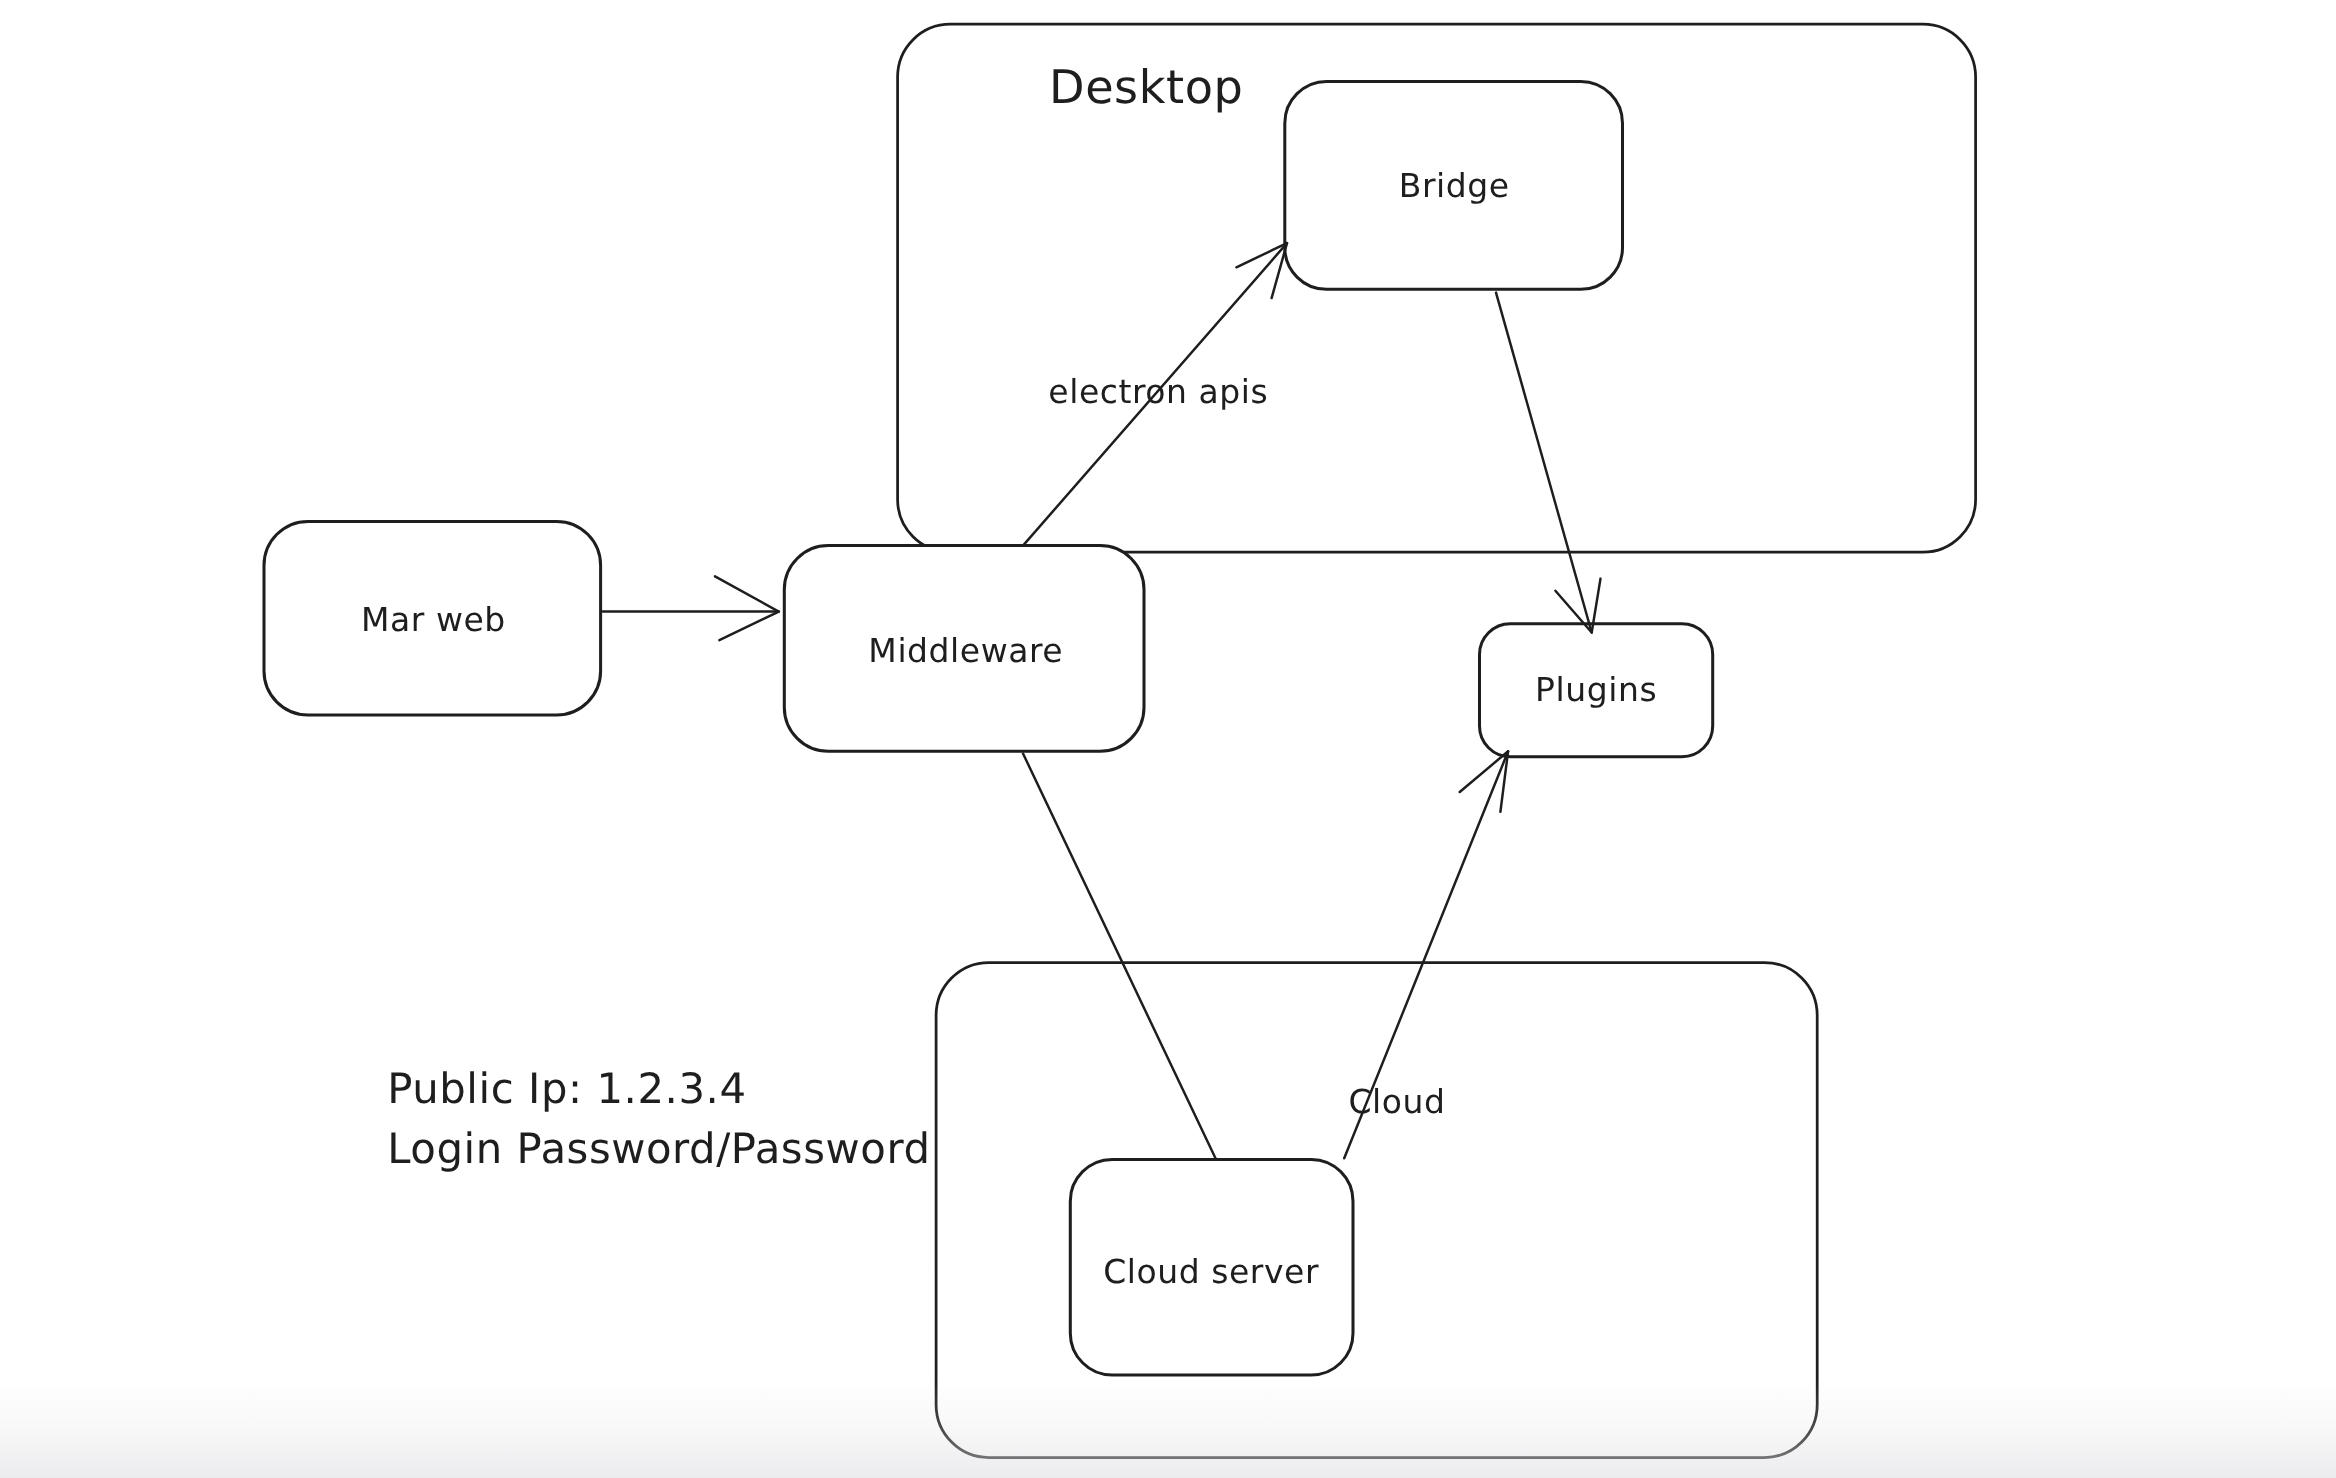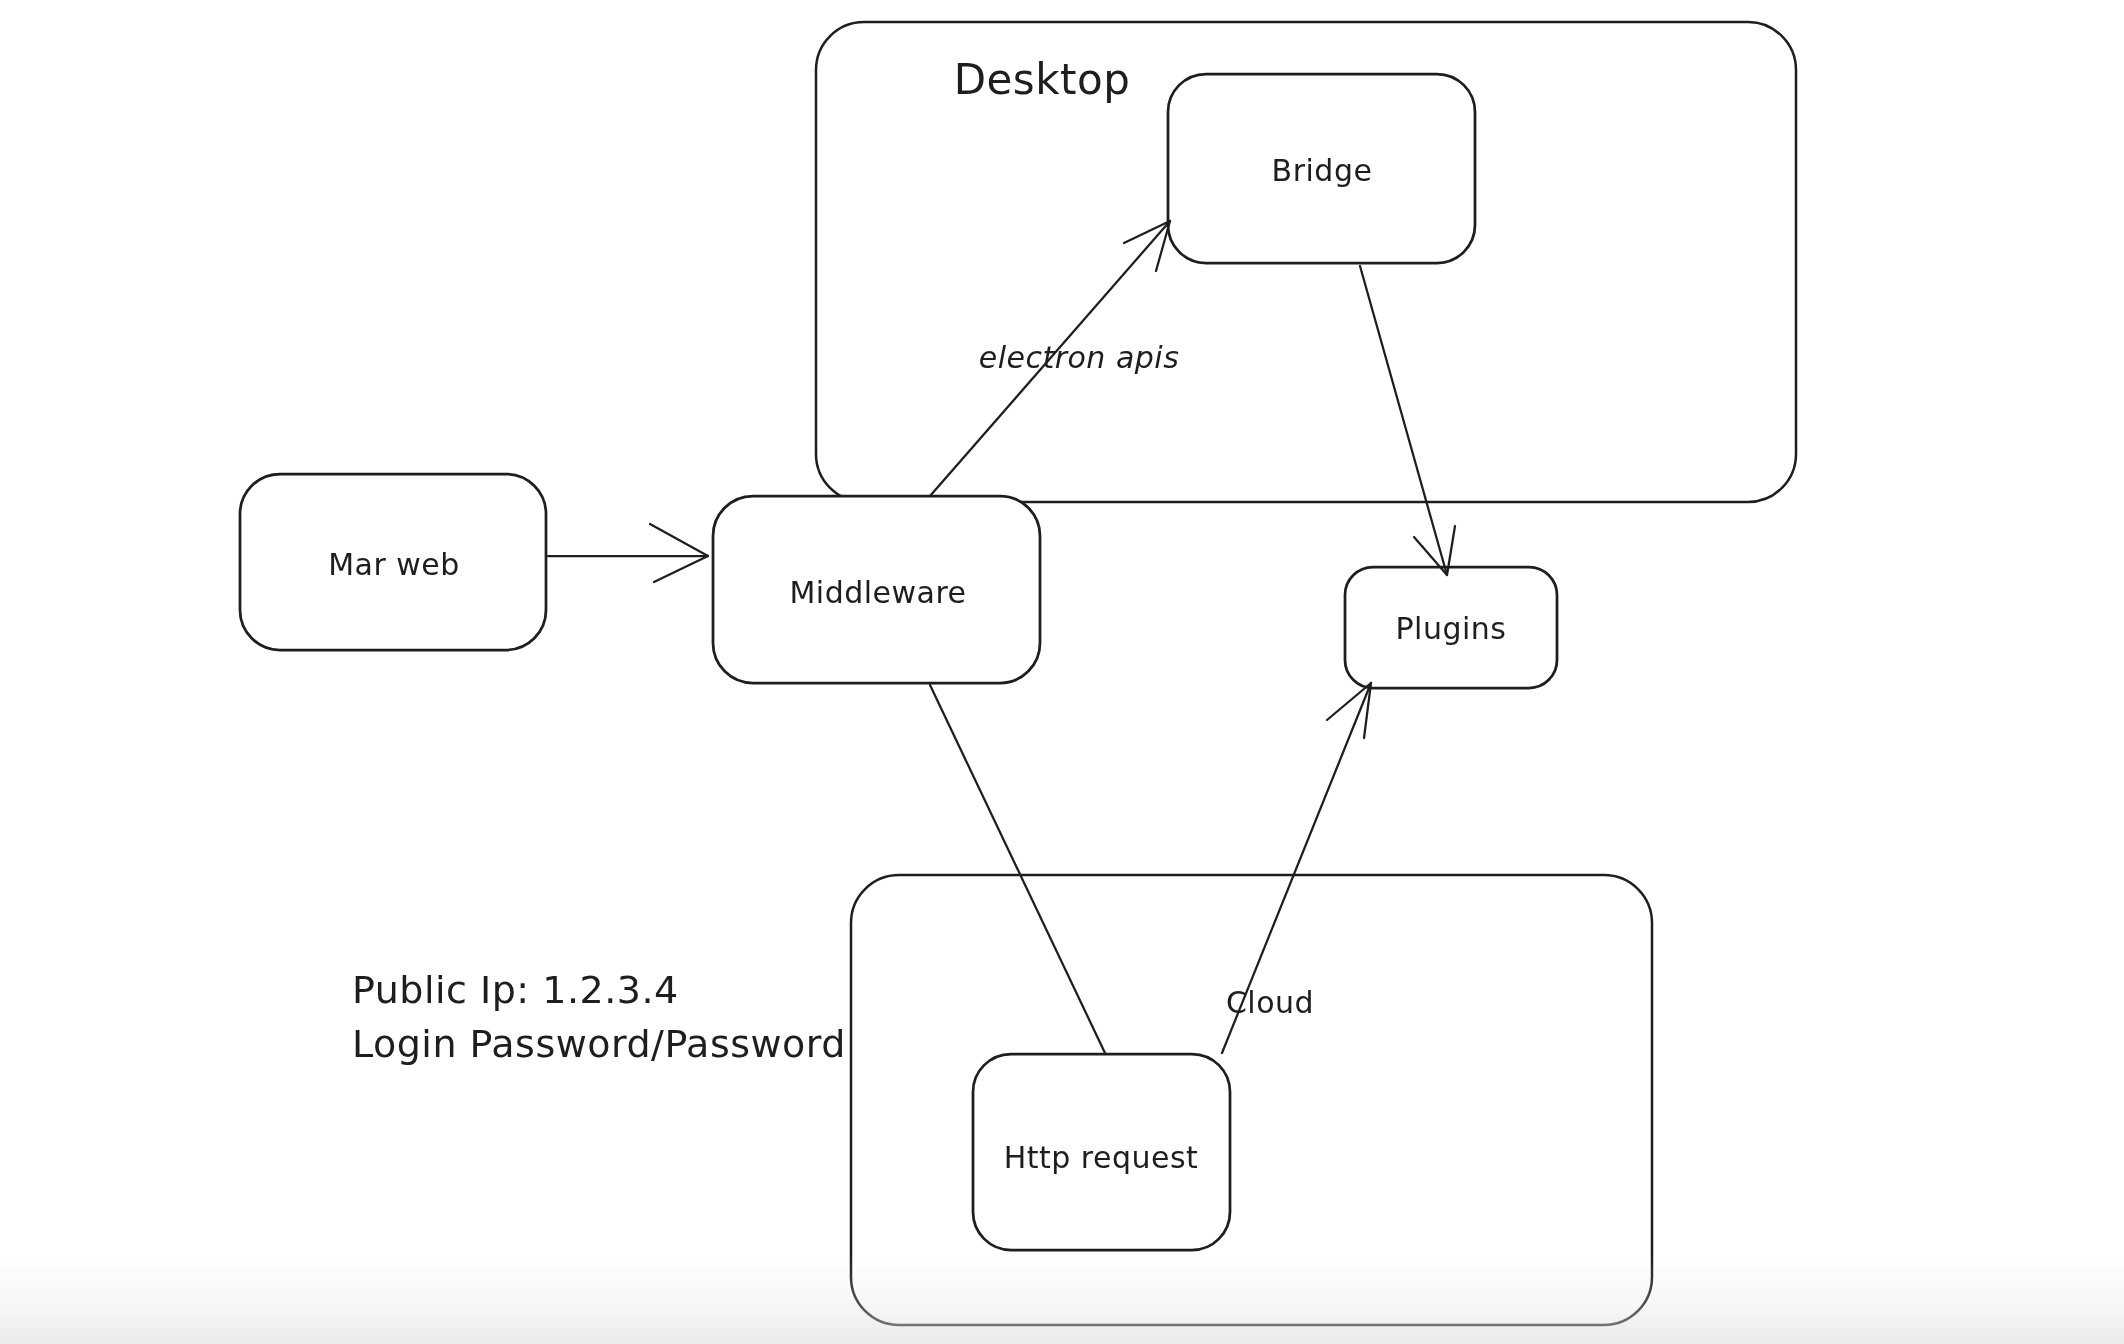--- a/index.html
+++ b/index.html
@@ -87,21 +87,21 @@
     <path class="edge" d="M1371 683 L1327 720 M1371 683 L1364 738"></path>
   </svg>
 
   <div class="lbl container-title" style="left:1042px; top:79px;">Desktop</div>
   <div class="lbl" style="left:1270px; top:1002px;">Cloud</div>
 
   <div class="lbl" style="left:394px; top:564px;">Mar web</div>
   <div class="lbl" style="left:878px; top:592px;">Middleware</div>
   <div class="lbl" style="left:1322px; top:170px;">Bridge</div>
   <div class="lbl" style="left:1451px; top:628px;">Plugins</div>
-  <div class="lbl" style="left:1101px; top:1157px;">Http request</div>
+  <div class="lbl" style="left:1101px; top:1157px;">Cloud server</div>
 
-  <div class="lbl" style="left:1079px; top:357px;font-style:italic;">electron apis</div>
+  <div class="lbl" style="left:1053px; top:357px;">electron apis</div>
 
   <div class="ann" style="left:352px; top:948px;">Public Ip: 1.2.3.4</div>
   <div class="ann" style="left:352px; top:1002px;">Login Password/Password</div>
 
   <div class="bottom-fade"></div>
 </div>
 
 </body></html>

